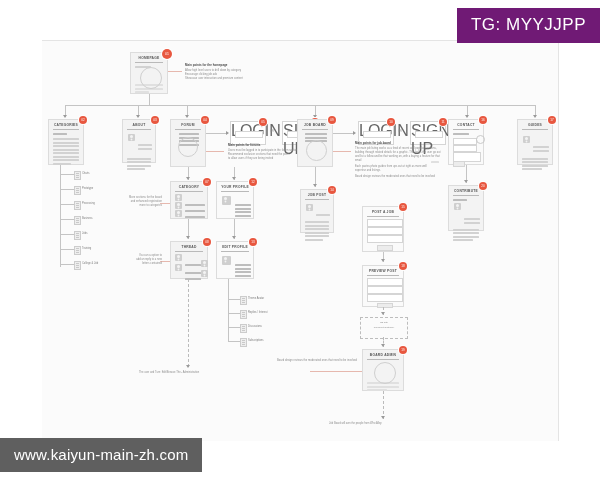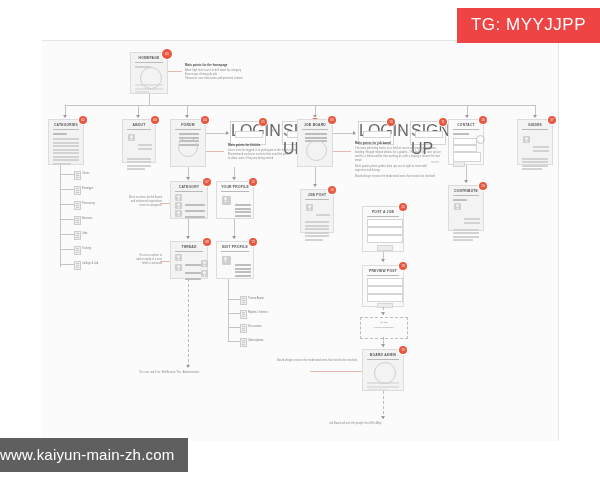--- a/index.html
+++ b/index.html
@@ -6,27 +6,27 @@
   body{
     width:600px;height:480px;overflow:hidden;position:relative;
     background:#ffffff;
     font-family:"Liberation Sans",sans-serif;
   }
   #canvas{
     position:absolute;left:42px;top:40px;width:516px;height:400px;
     background:#fbfbfb;border:1px solid #e4e4e4;border-left:none;border-bottom:none;
   }
   .tg-badge{
-    position:absolute;right:0;top:8px;background:#ef4444;color:#fff;
+    position:absolute;right:0;top:8px;background:#701a75;color:#fff;
     font-size:17px;letter-spacing:.5px;padding:7px 14px 8px 14px;
     font-family:"Liberation Sans",sans-serif;
   }
   .watermark{
     position:absolute;left:0;bottom:8px;background:#5f5f5f;color:#fff;
-    font-size:15px;padding:8px 14px 9px 0;letter-spacing:.2px;
+    font-size:15px;padding:8px 14px 9px 14px;letter-spacing:.2px;
   }
   
   .node{position:absolute;background:#f3f3f3;border:1px solid #dcdcdc;box-sizing:border-box;}
   .node.white{background:#fafafa;}
   .node .ttl{
     text-align:center;color:#555;font-weight:bold;
     font-size:3.3px;letter-spacing:.25px;padding-top:3px;text-transform:uppercase;
     white-space:nowrap;overflow:hidden;
   }
   .bar{background:#d2d2d2;height:2px;margin:1.5px 4px;border-radius:.5px;}

